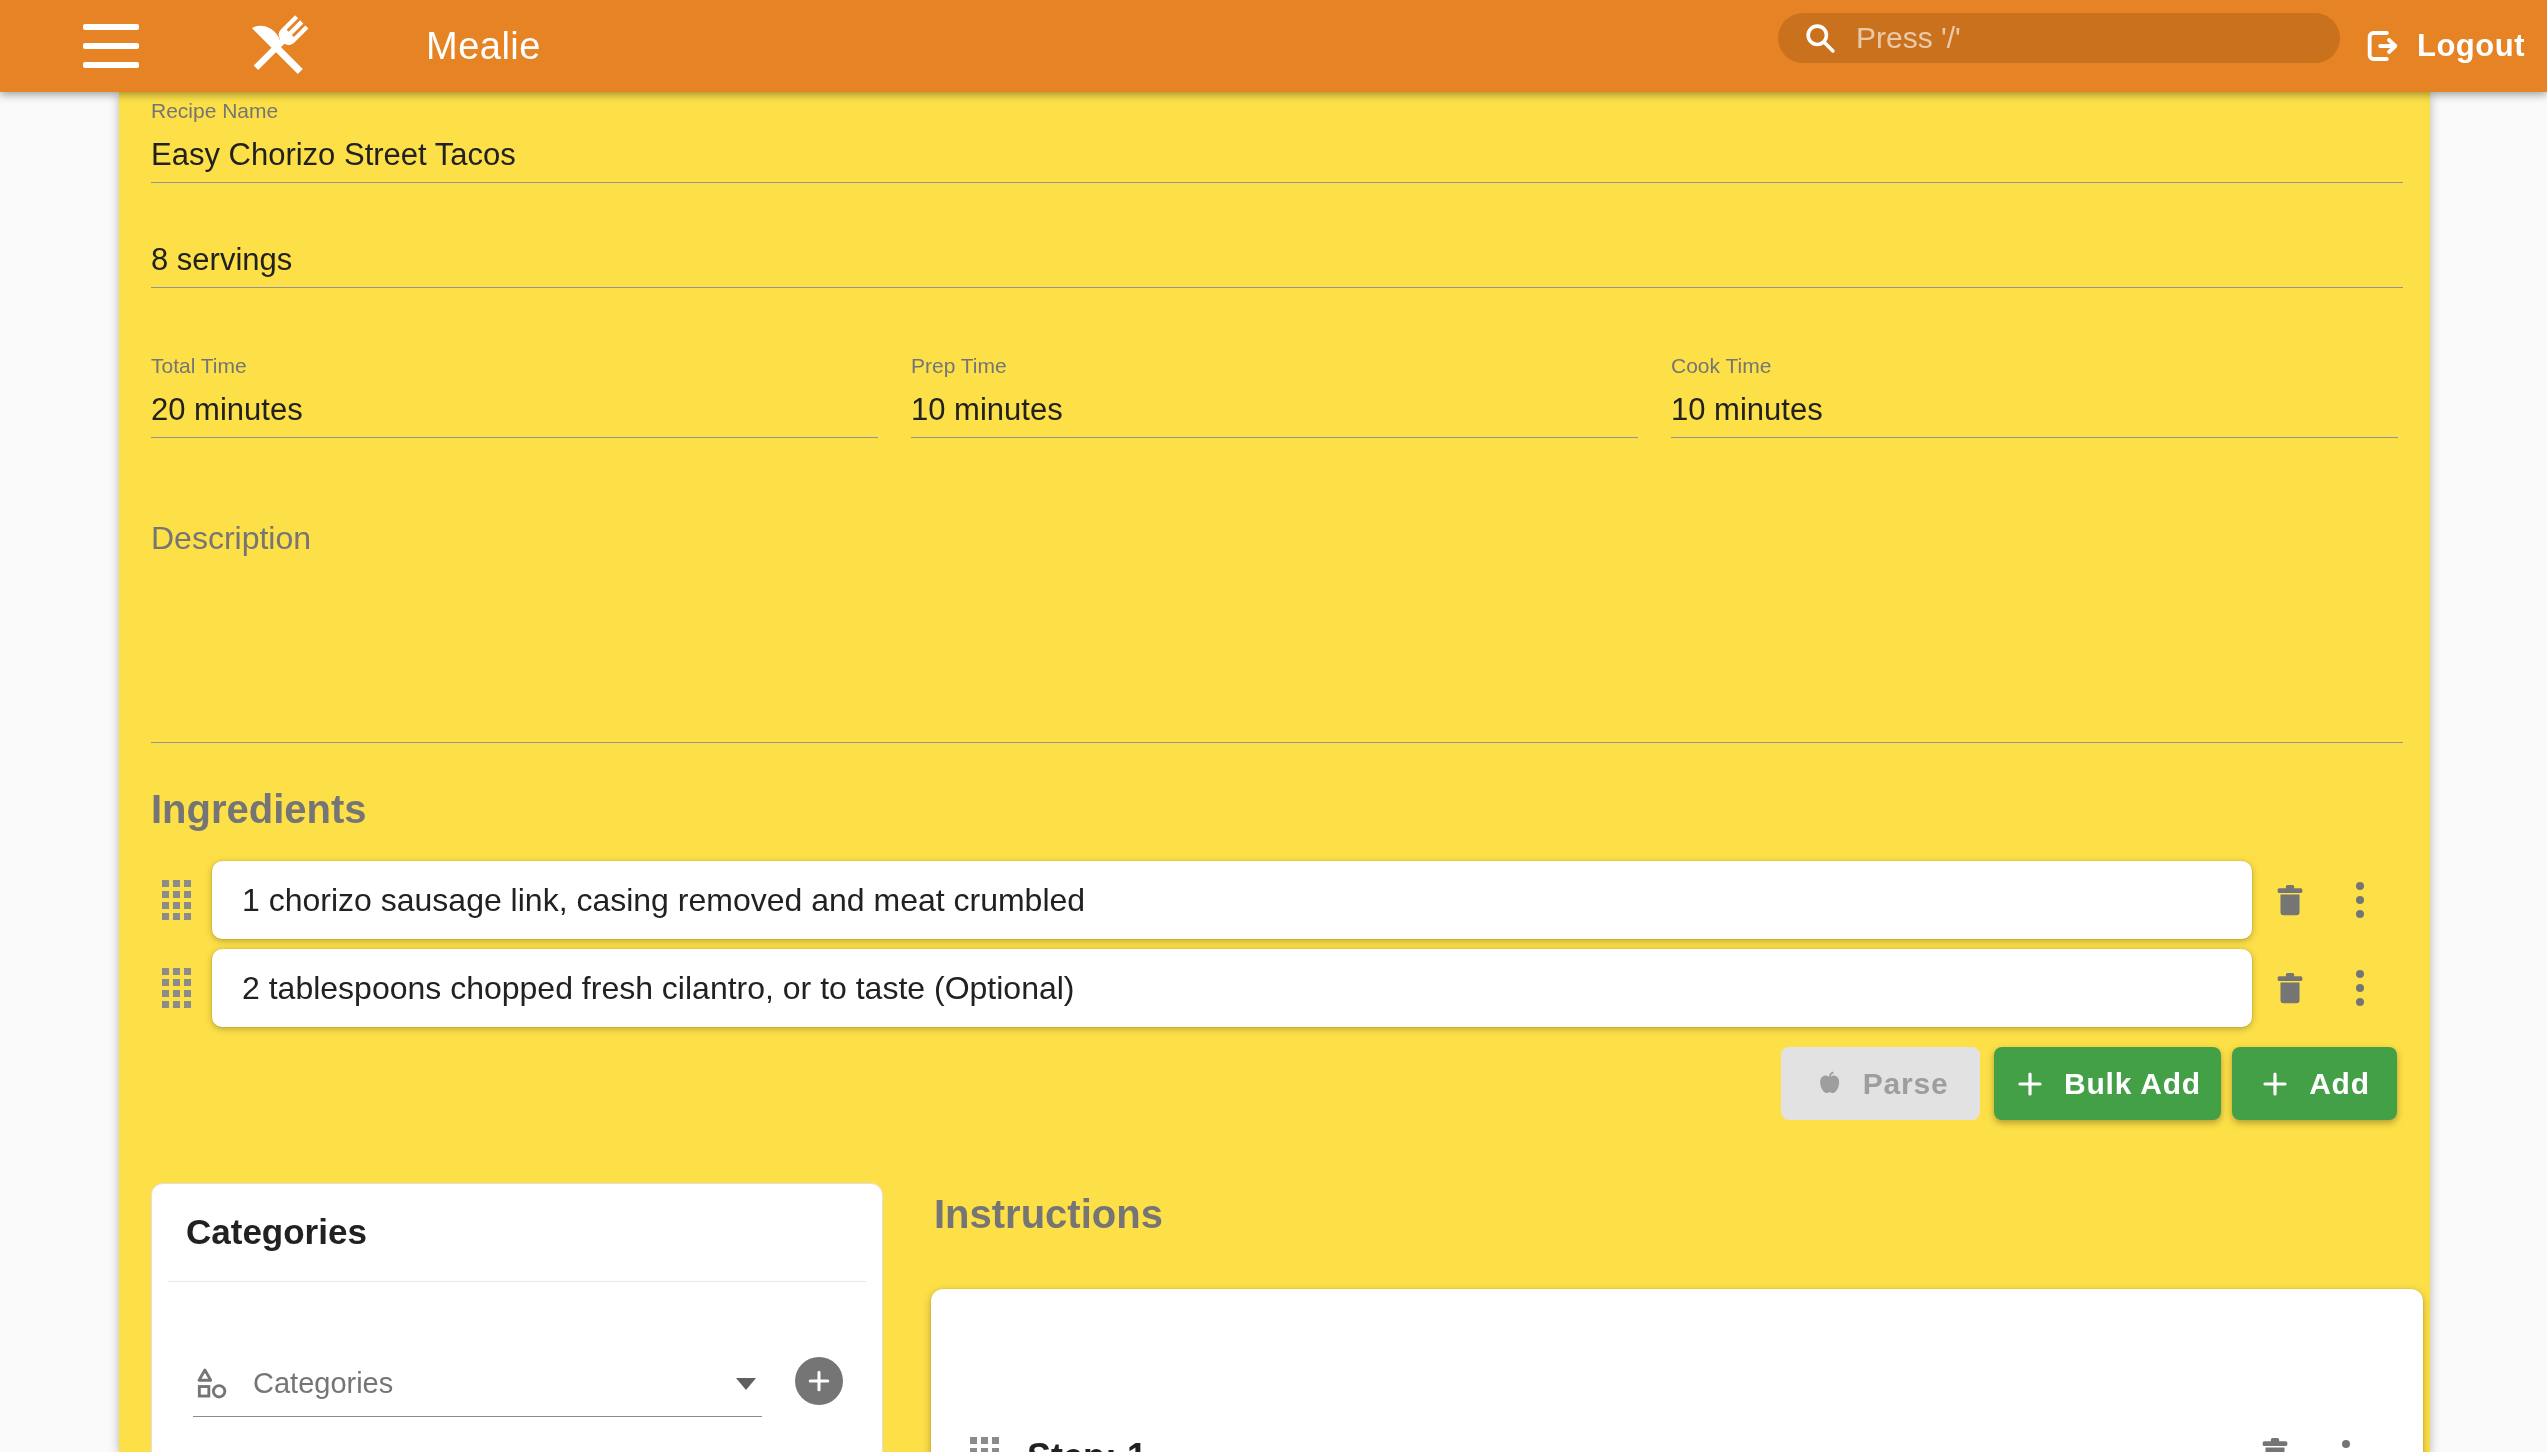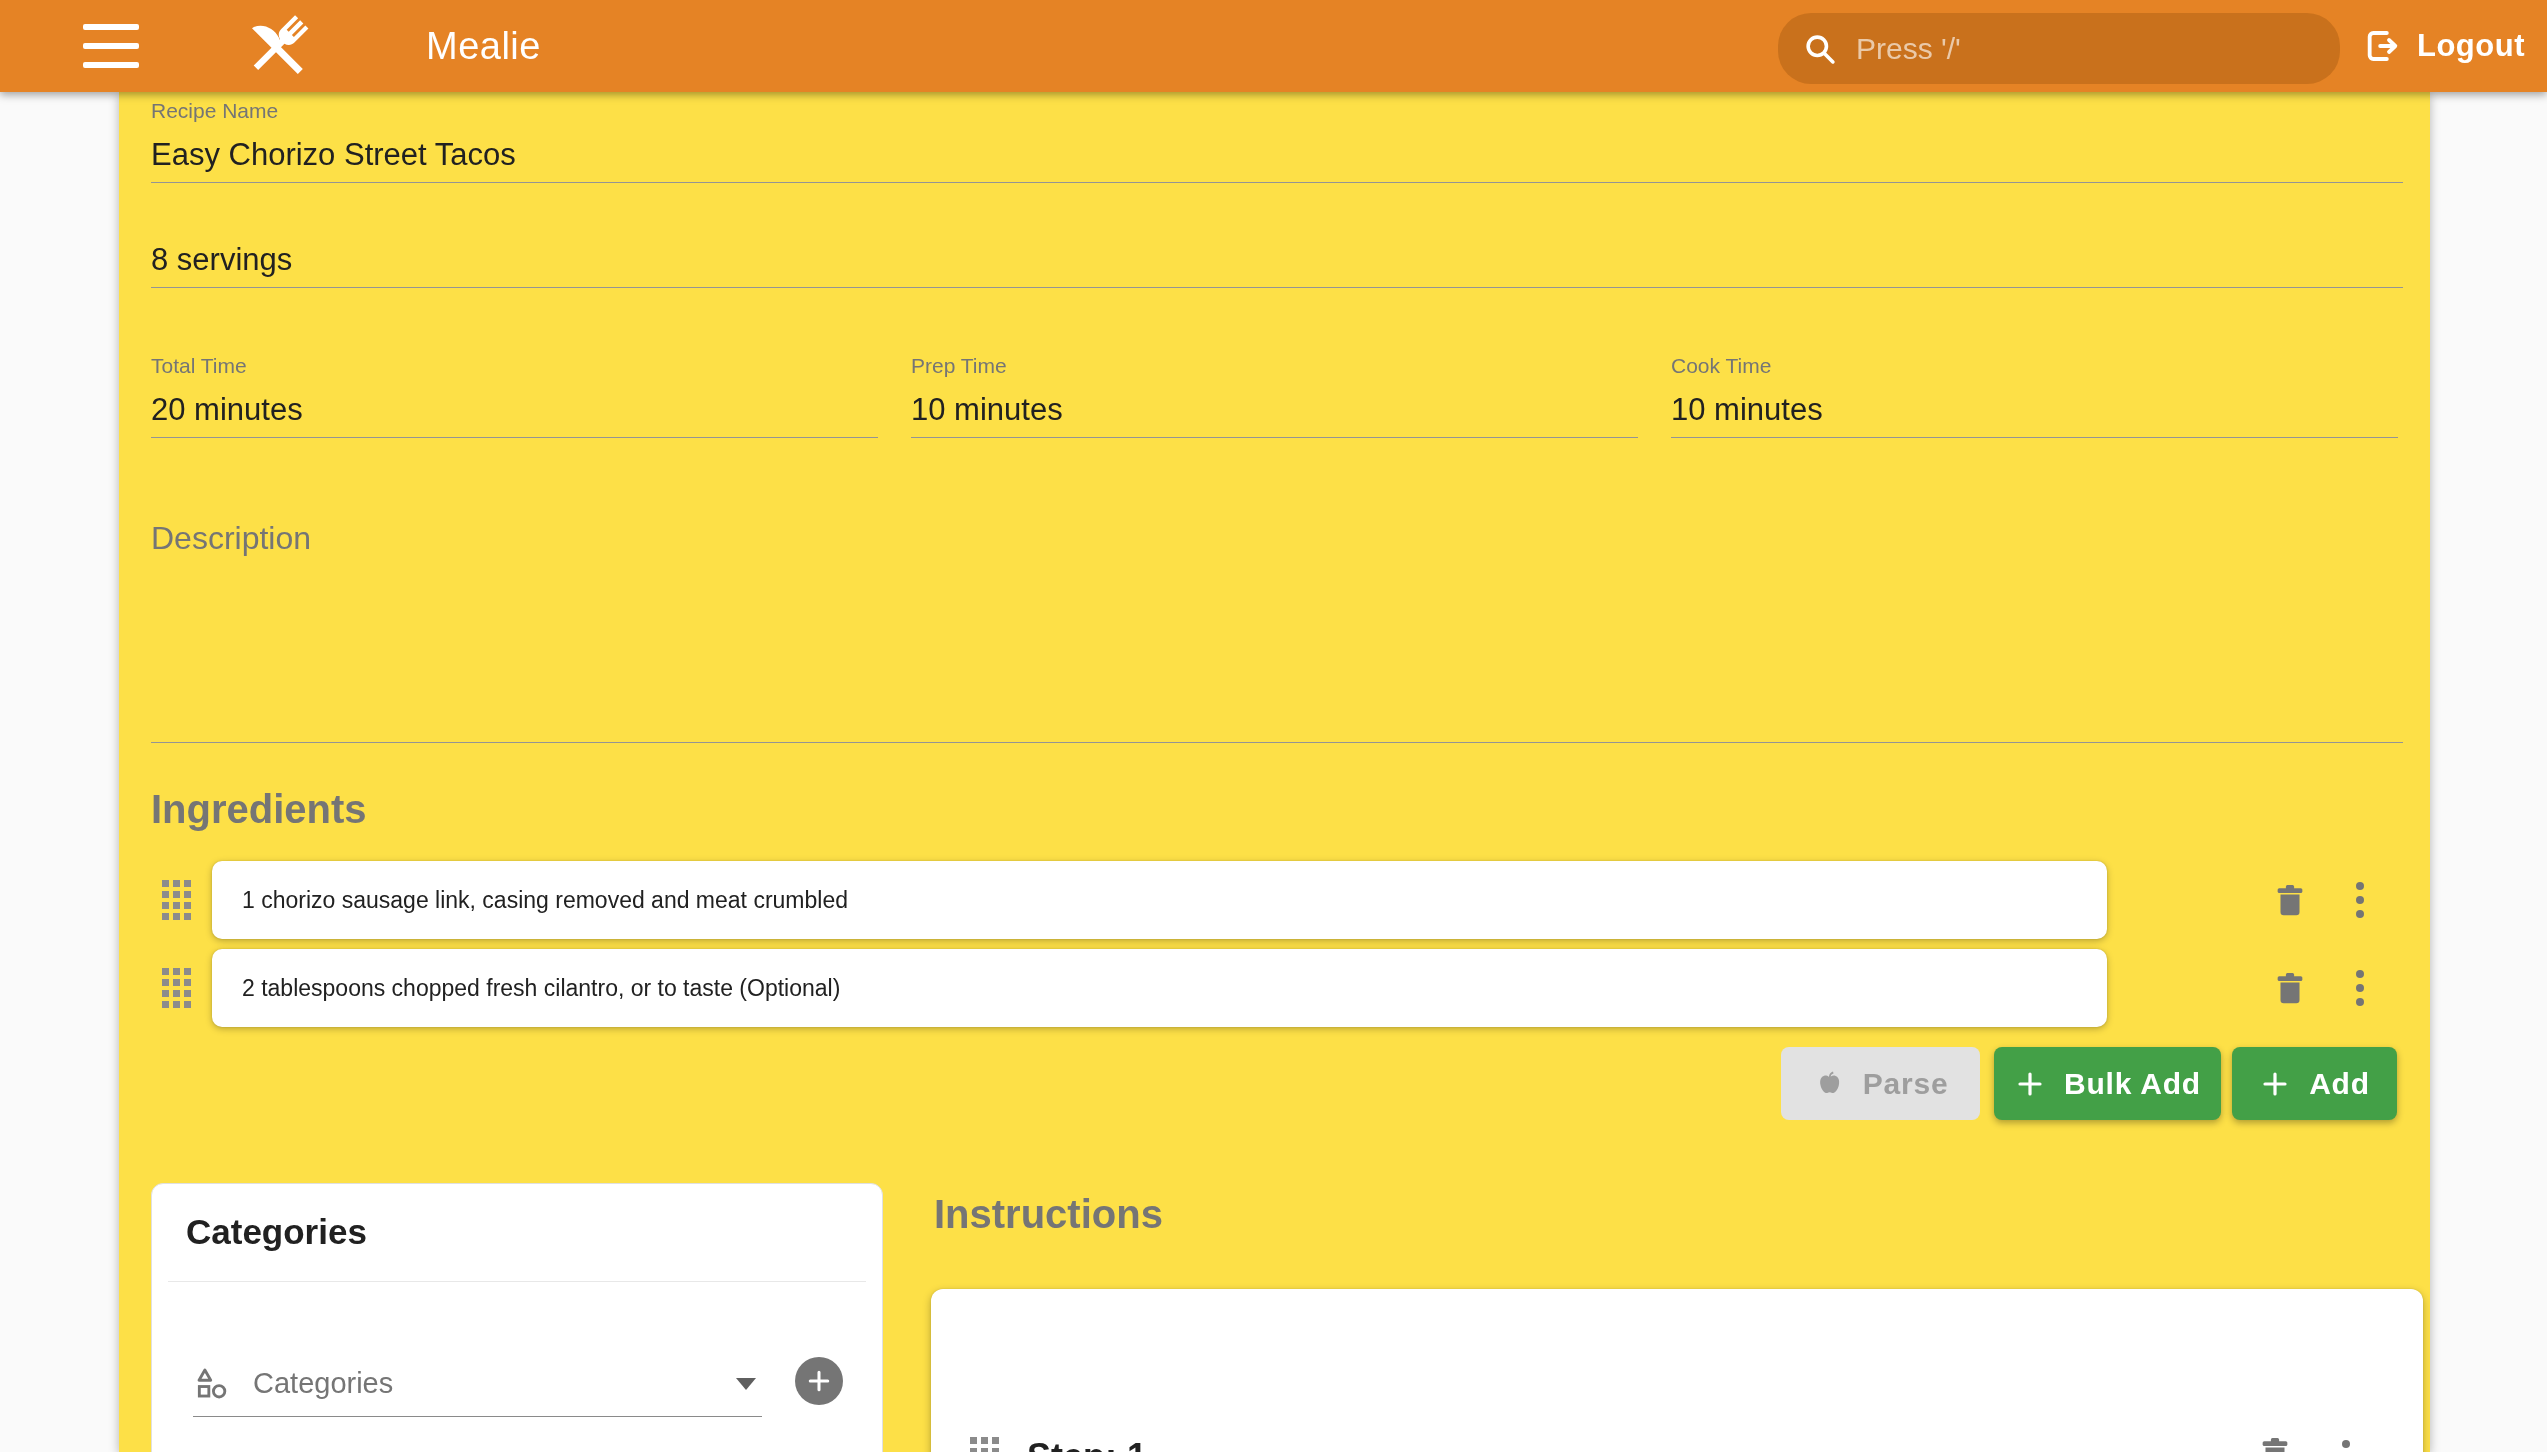--- a/index.html
+++ b/index.html
@@ -19,21 +19,21 @@
     position:absolute; left:83px; top:24px; width:58px; height:44px;
     display:flex; flex-direction:column; justify-content:space-between; cursor:pointer;
   }
   .menu-btn i { display:block; width:56px; height:6px; background:#fff; border-radius:2px; }
   .logo { position:absolute; left:244px; top:10px; width:72px; height:72px; }
   .app-title {
     position:absolute; left:426px; top:50%; transform:translateY(-50%);
     color:#fff; font-size:38px; font-weight:400; letter-spacing:0.5px;
   }
   .searchbar {
-    position:absolute; left:1778px; top:13px; width:562px; height:71px;
+    position:absolute; left:1778px; top:13px; width:562px; height:50px;
     background:#C9711C; border-radius:33px; display:flex; align-items:center;
     padding:0 24px; cursor:text;
   }
   .searchbar svg { width:36px; height:36px; flex:0 0 auto; }
   .search-placeholder {
     margin-left:18px; font-size:30px; color:rgba(255,255,255,.62); white-space:nowrap;
   }
   .logout-btn {
     position:absolute; right:22px; top:0; height:92px;
     display:flex; align-items:center; gap:16px; cursor:pointer;
@@ -69,25 +69,25 @@
   .ing-row { position:absolute; left:32px; width:2252px; height:78px; }
   .ing-row.r1 { top:769px; }
   .ing-row.r2 { top:857px; }
   .drag-handle {
     display:grid; grid-template-columns:repeat(3,7px); grid-auto-rows:7px; gap:4px;
     cursor:grab;
   }
   .drag-handle i { background:#8b8b8b; }
   .ing-row .drag-handle { position:absolute; left:11px; top:50%; transform:translateY(-50%); }
   .ing-card {
-    position:absolute; left:61px; top:0; width:1895px; height:78px;
+    position:absolute; left:61px; top:0; width:2040px; height:78px;
     background:#fff; border-radius:10px;
     box-shadow:0 2px 7px rgba(0,0,0,.26), 0 0 2px rgba(0,0,0,.14);
     display:flex; align-items:center; padding:0 30px;
-    font-size:23px; color:#212121; cursor:text; white-space:nowrap; overflow:hidden;
+    font-size:32px; color:#212121; cursor:text; white-space:nowrap; overflow:hidden;
   }
   .icon-btn { background:none; border:none; cursor:pointer; display:flex; align-items:center; justify-content:center; }
   .trash-btn svg { width:38px; height:38px; }
   .ing-row .trash-btn { position:absolute; left:2120px; top:50%; transform:translateY(-50%); }
   .kebab { display:flex; flex-direction:column; gap:6px; align-items:center; padding:4px; }
   .kebab i { width:8px; height:8px; border-radius:50%; background:#757575; }
   .ing-row .kebab { position:absolute; left:2201px; top:50%; transform:translateY(-50%); }
 
   
   .btn {

